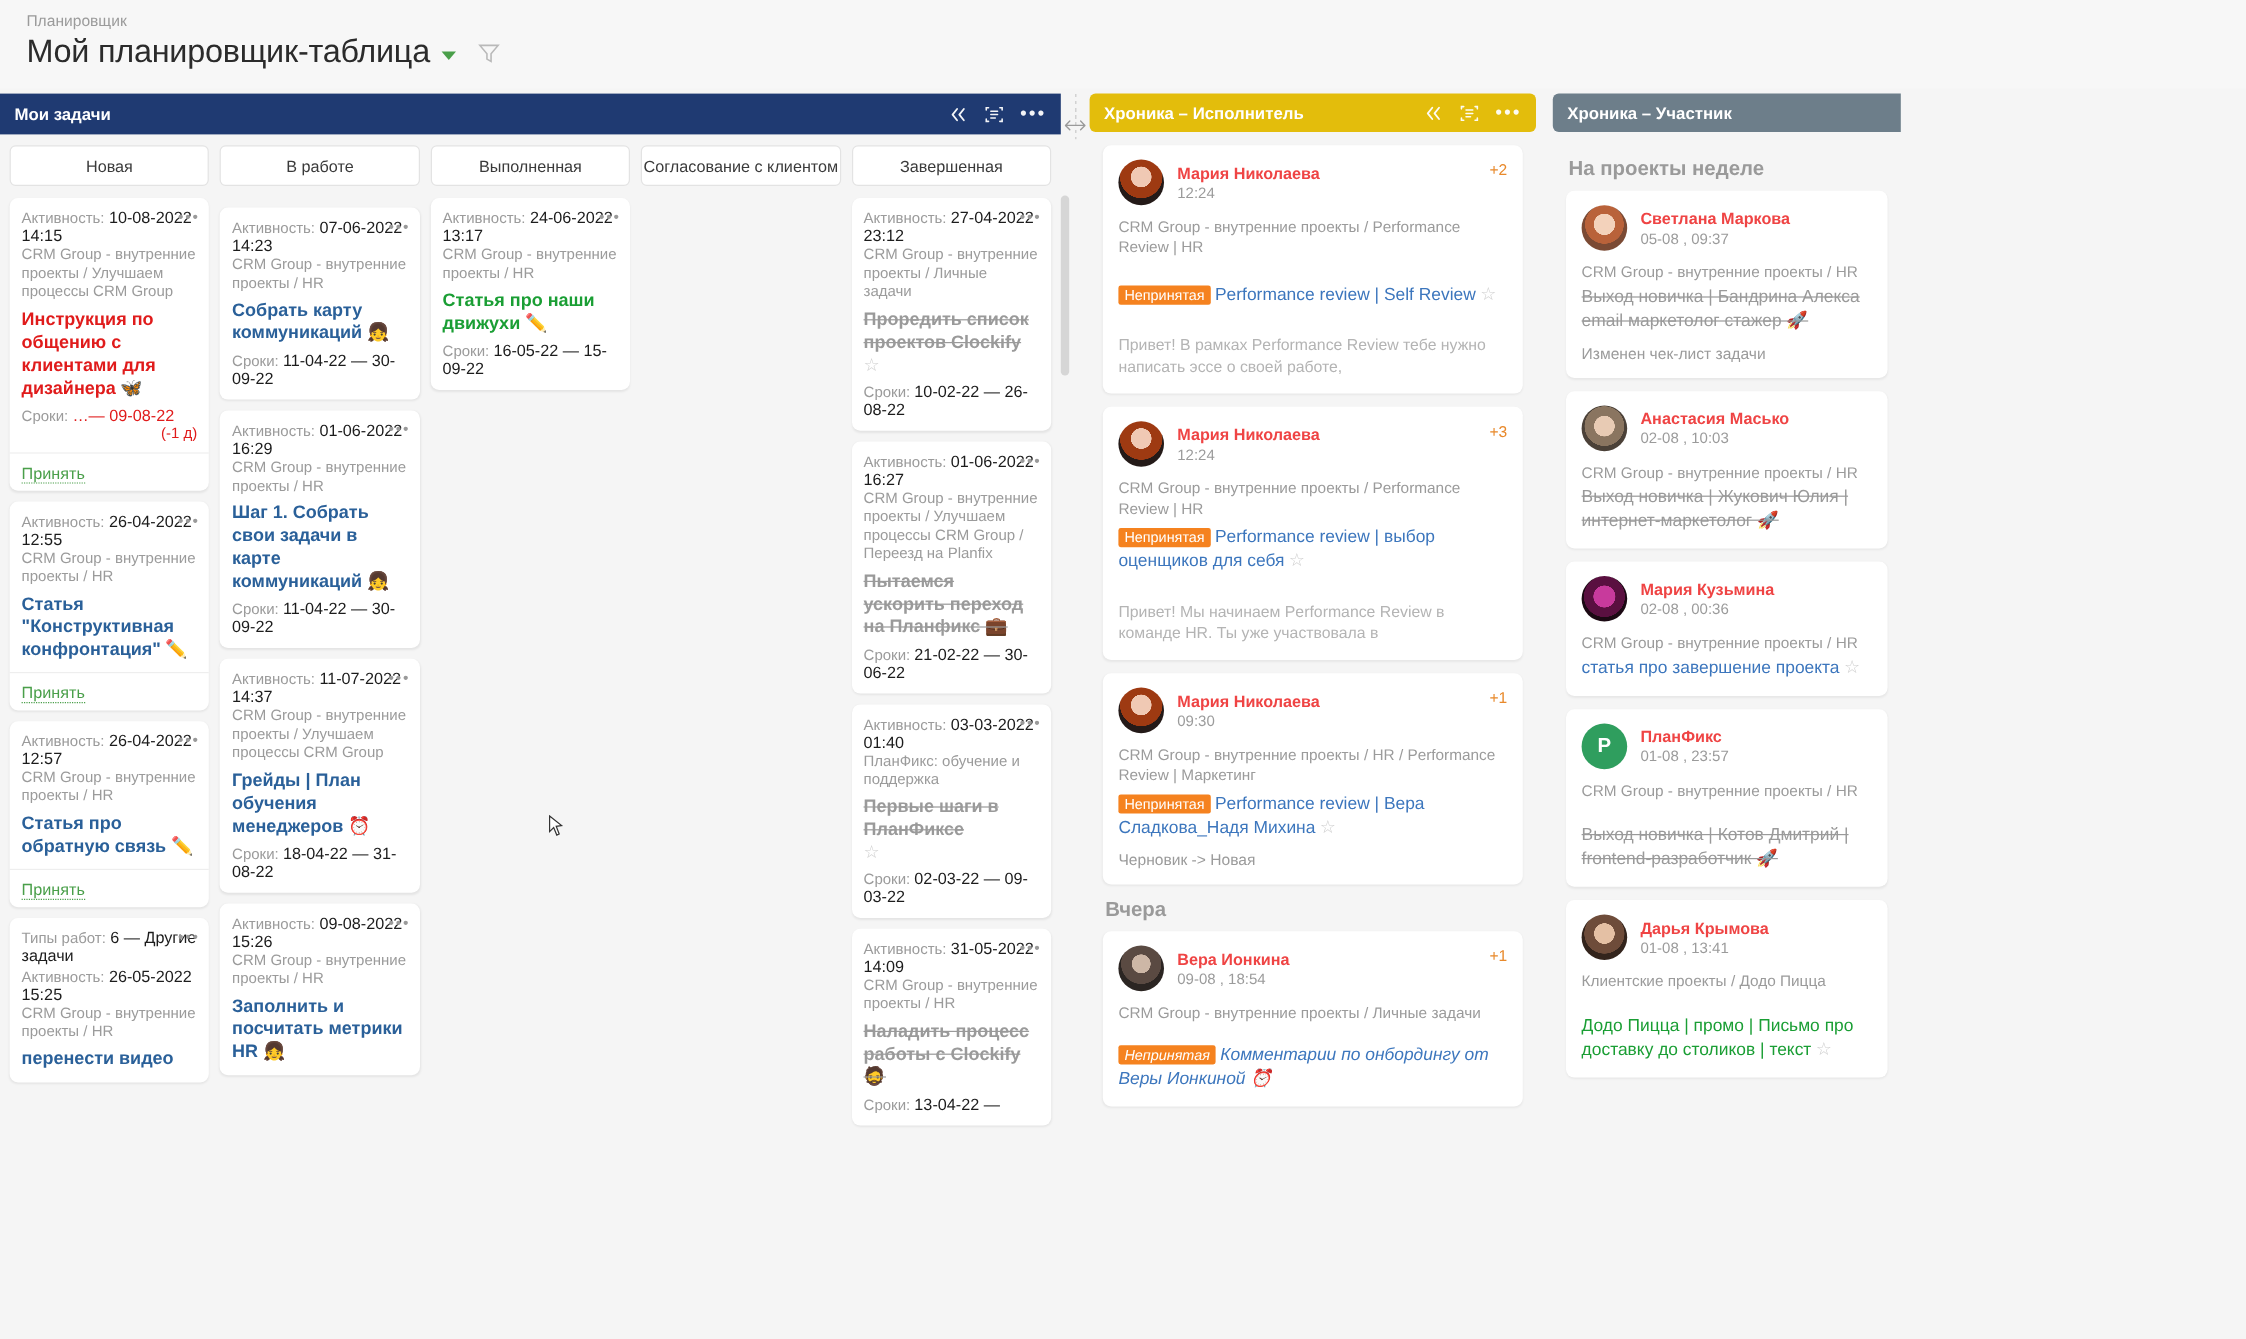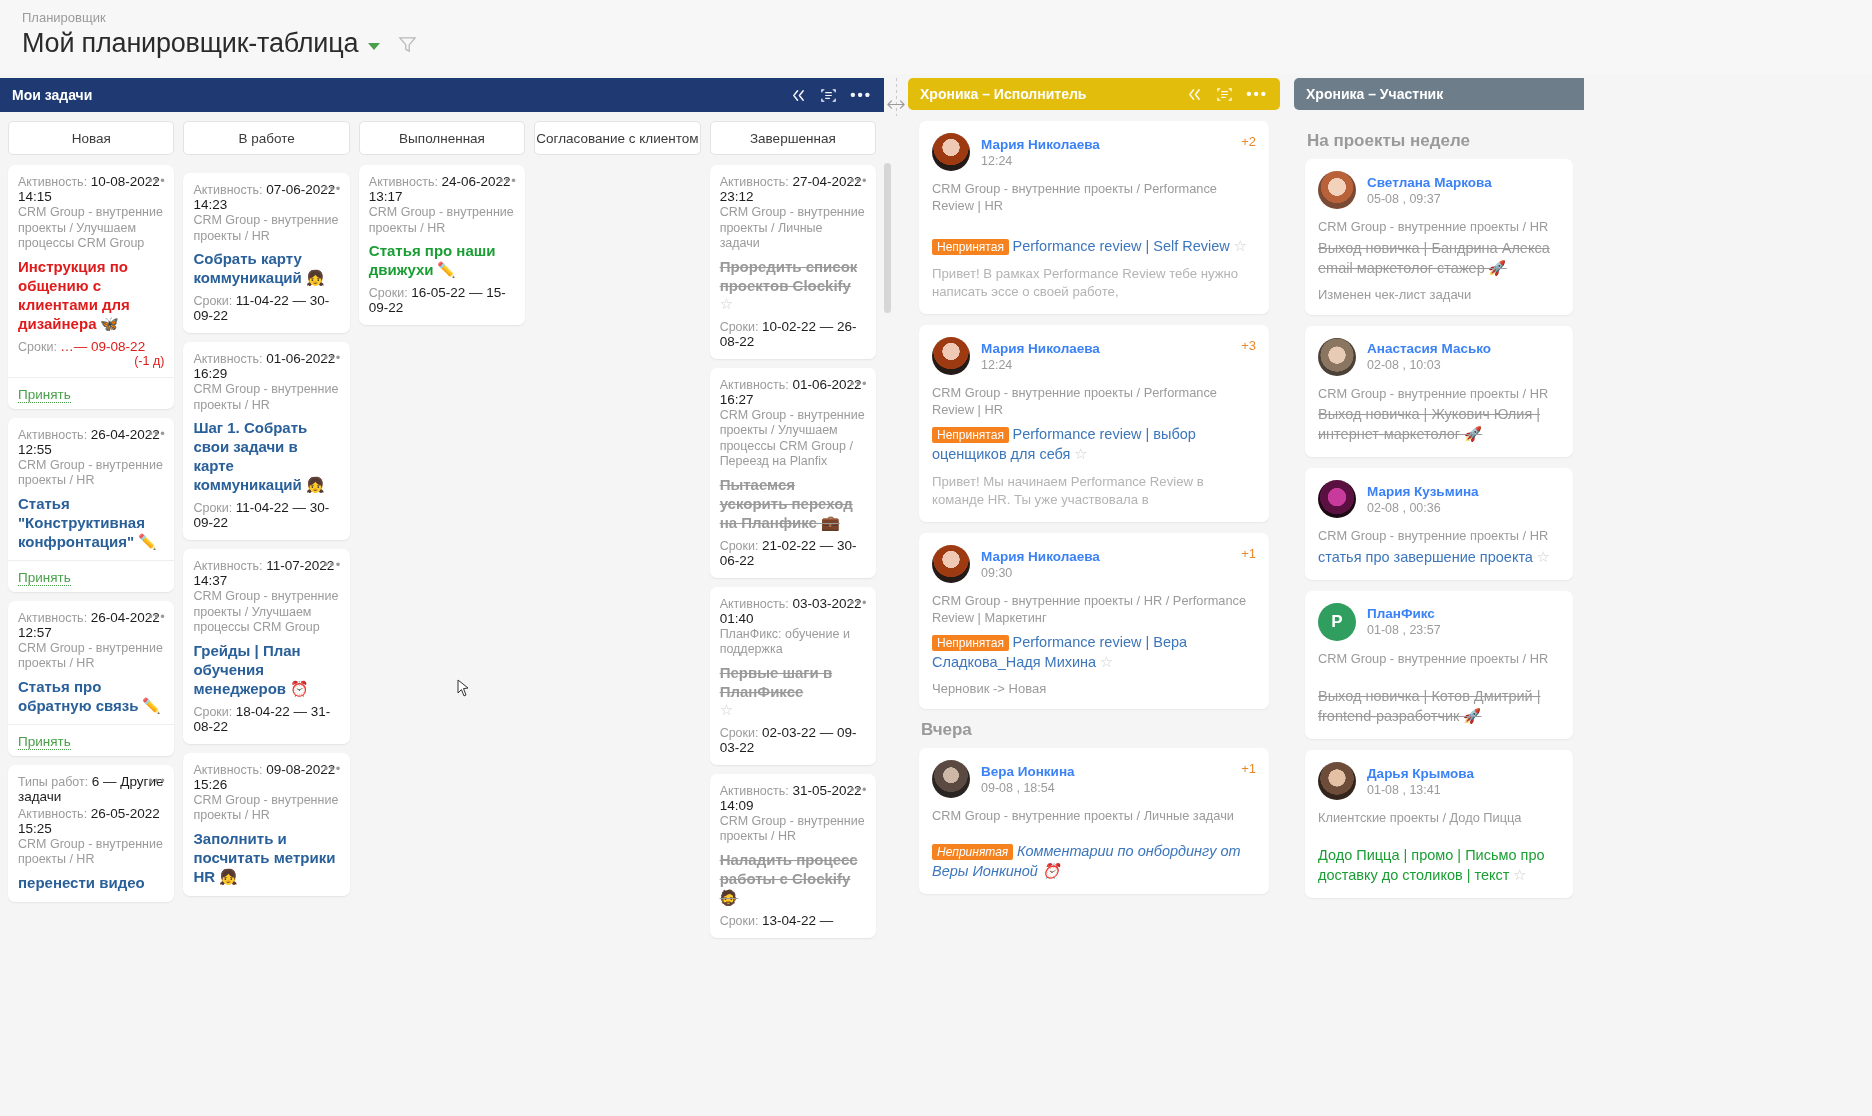--- a/index.html
+++ b/index.html
@@ -81,29 +81,29 @@
   .chron { width: 372px; }
   .chron .panel-head { background:#e3bd0c; border-radius:5px; }
   .chron2 { width: 290px; }
   .chron2 .panel-head { background:#6d7e8a; border-radius:5px 0 0 5px; }
 
   .chron-body { padding: 11px 11px 0 11px; }
   .daygroup { color:#9a9a9a; font-weight:bold; font-size:17px; margin: 10px 2px 8px 2px;}
   .ccard { background:#fff; border-radius:7px; padding:12px 13px 13px 13px; margin-bottom:11px; box-shadow:0 1px 2px rgba(0,0,0,.06); position:relative;}
   .ccard-head { display:flex; align-items:center; gap:11px; }
   .avatar { width:38px;height:38px;border-radius:50%; flex:none; background:#444; overflow:hidden; position:relative;}
-  .uname { font-weight:bold; font-size:13.5px; color:#3b82f6; }
+  .uname { font-weight:bold; font-size:13.5px; color:#ef4444; }
   .utime { color:#9b9b9b; font-size:12.5px; margin-top:2px;}
   .plus { position:absolute; right:13px; top:13px; color:#e8892b; font-size:13px; }
   .cpath { color:#9b9b9b; font-size:12.8px; line-height:16.5px; margin-top:10px;}
   .badge { background:#f5821f; color:#fff; font-size:12px; padding:1px 5px; border-radius:2px; font-weight:500;}
   .clink { color:#3c76bd; font-size:14.5px; line-height:20px;}
   .clink.green { color:#1a9e34; }
   .clink.done { color:#9a9a9a; text-decoration:line-through;}
-  .cdesc { color:#b4b4b4; font-size:13.2px; line-height:18px; margin-top:9px;}
+  .cdesc { color:#b4b4b4; font-size:13.2px; line-height:18px; margin-top:23px;}
   .cnote { color:#9b9b9b; font-size:13px; margin-top:9px;}
 
   .cursor { position:absolute; left:457px; top:679px; width:13px; height:19px; pointer-events:none;}
 </style>
 </head>
 <body>
 
 <div class="page">
 
   <div class="topbar">

